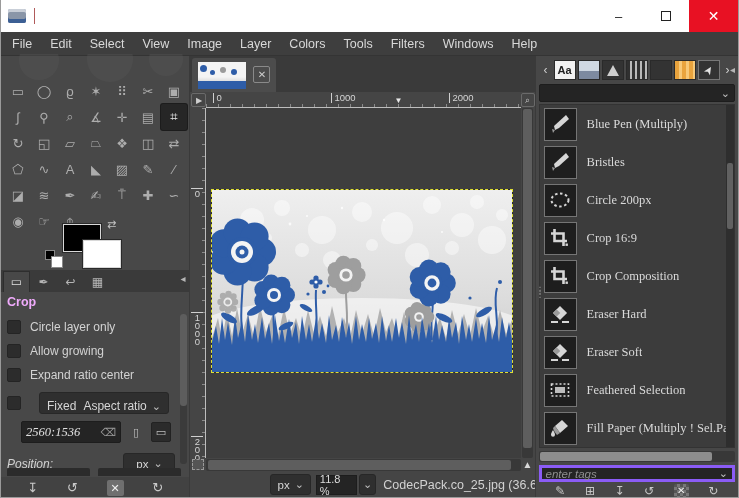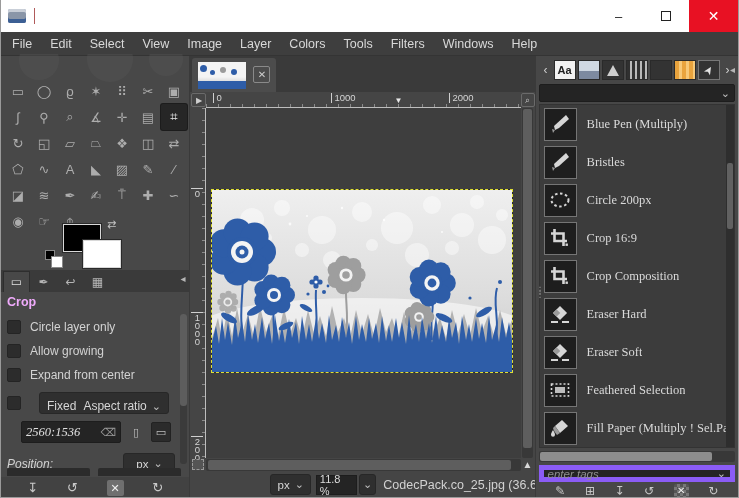--- a/index.html
+++ b/index.html
@@ -120,21 +120,21 @@
   .preset-list { position:absolute; left:3px; top:48px; right:3px; height:344px; background:#3c3c3c; overflow:hidden; border:1px solid #333; }
   .preset-item { height:38px; display:flex; align-items:center;font-family:Liberation Serif, serif; }
   .preset-icon { width:33px; height:33px; background:#1e1e1e; border:1px solid #757575; margin-left:4px; display:flex; align-items:center; justify-content:center; flex:none;}
   .preset-icon svg { width:24px; height:24px; }
   .preset-label { font-size:12.5px; color:#dadada; margin-left:10px; white-space:nowrap; overflow:hidden; }
   .list-vscroll { position:absolute; right:0px; top:0; width:8px; height:100%; background:#2e2e2e; }
   .list-vscroll i { position:absolute; left:1px; right:1px; top:58px; height:66px; background:#616161; border-radius:2px; display:block;}
   .grip-dots { position:absolute; left:0px; top:232px; font-size:9px; color:#9a9a9a; line-height:4px; letter-spacing:-1px; }
   .rp-hscroll { position:absolute; left:3px; right:3px; top:395px; height:11px; background:#383838; border-radius:2px; }
   .rp-hscroll i { position:absolute; left:1px; top:1px; bottom:1px; width:88%; background:#8d8d8d; border-radius:2px; display:block; }
-  .tags-input { position:absolute; left:3px; right:3px; top:409px; height:17px; background:#242424; border:5px solid #8b5cf6; display:flex; align-items:center; padding:0 4px;}
+  .tags-input { position:absolute; left:3px; right:3px; top:409px; height:17px; background:#242424; border:3px solid #8b5cf6; display:flex; align-items:center; padding:0 4px;}
   .tags-ph { flex:1; font-size:11.5px; font-style:italic; color:#8f8f8f; }
   .rp-footer { position:absolute; left:0; bottom:0; width:100%; height:15px; display:flex; align-items:center; justify-content:space-around; padding:0 10px; }
   .rp-foot-btn { font-size:12px; color:#c9c9c9; line-height:14px; }
   .rp-foot-btn.boxed { background:repeating-conic-gradient(#777 0 25%,#555 0 50%) 0 0/6px 6px; width:15px; height:14px; text-align:center; font-size:10px; border-radius:2px; color:#efefef;}
 </style>
 </head>
 <body>
 
 <div class="titlebar">
   <div class="app-icon"></div>
@@ -234,21 +234,21 @@
           <div class="chk-row">
             <div class="chk-box"></div>
             <div class="chk-label">Circle layer only</div>
           </div>
           <div class="chk-row">
             <div class="chk-box"></div>
             <div class="chk-label">Allow growing</div>
           </div>
           <div class="chk-row">
             <div class="chk-box"></div>
-            <div class="chk-label">Expand from center</div>
+            <div class="chk-label">Expand ratio center</div>
           </div>
         </div>
       <div class="fixed-row">
         <div class="chk-box"></div>
         <div class="fixed-btn">
           <span>Fixed</span>
           <span class="spacer"></span>
           <span>Aspect ratio</span>
           <span class="chev">⌄</span>
         </div>

